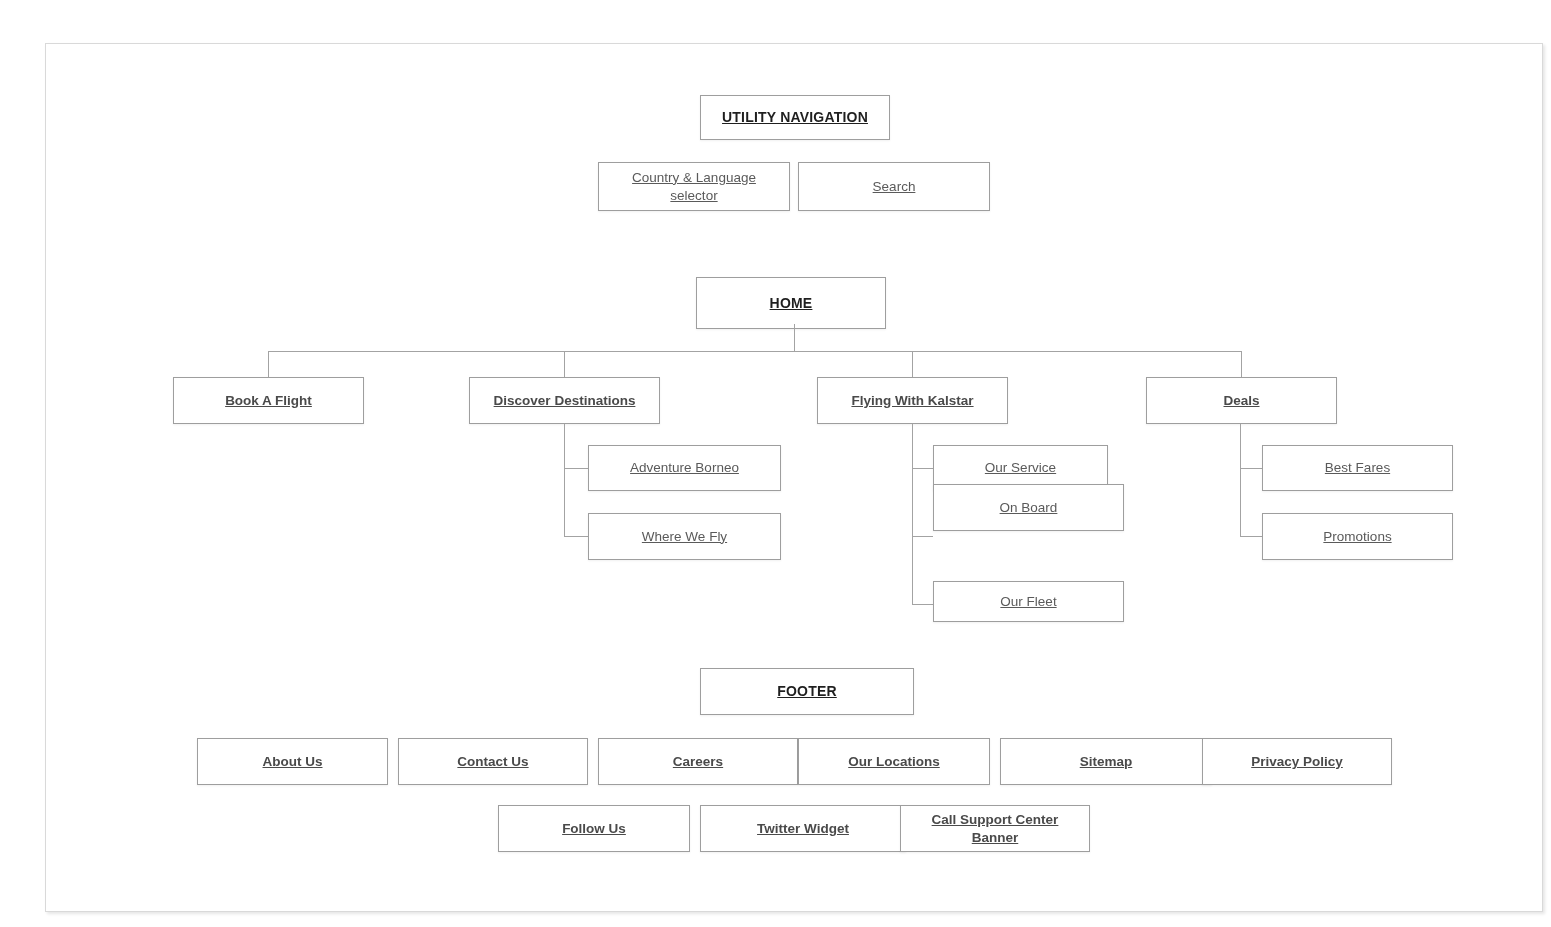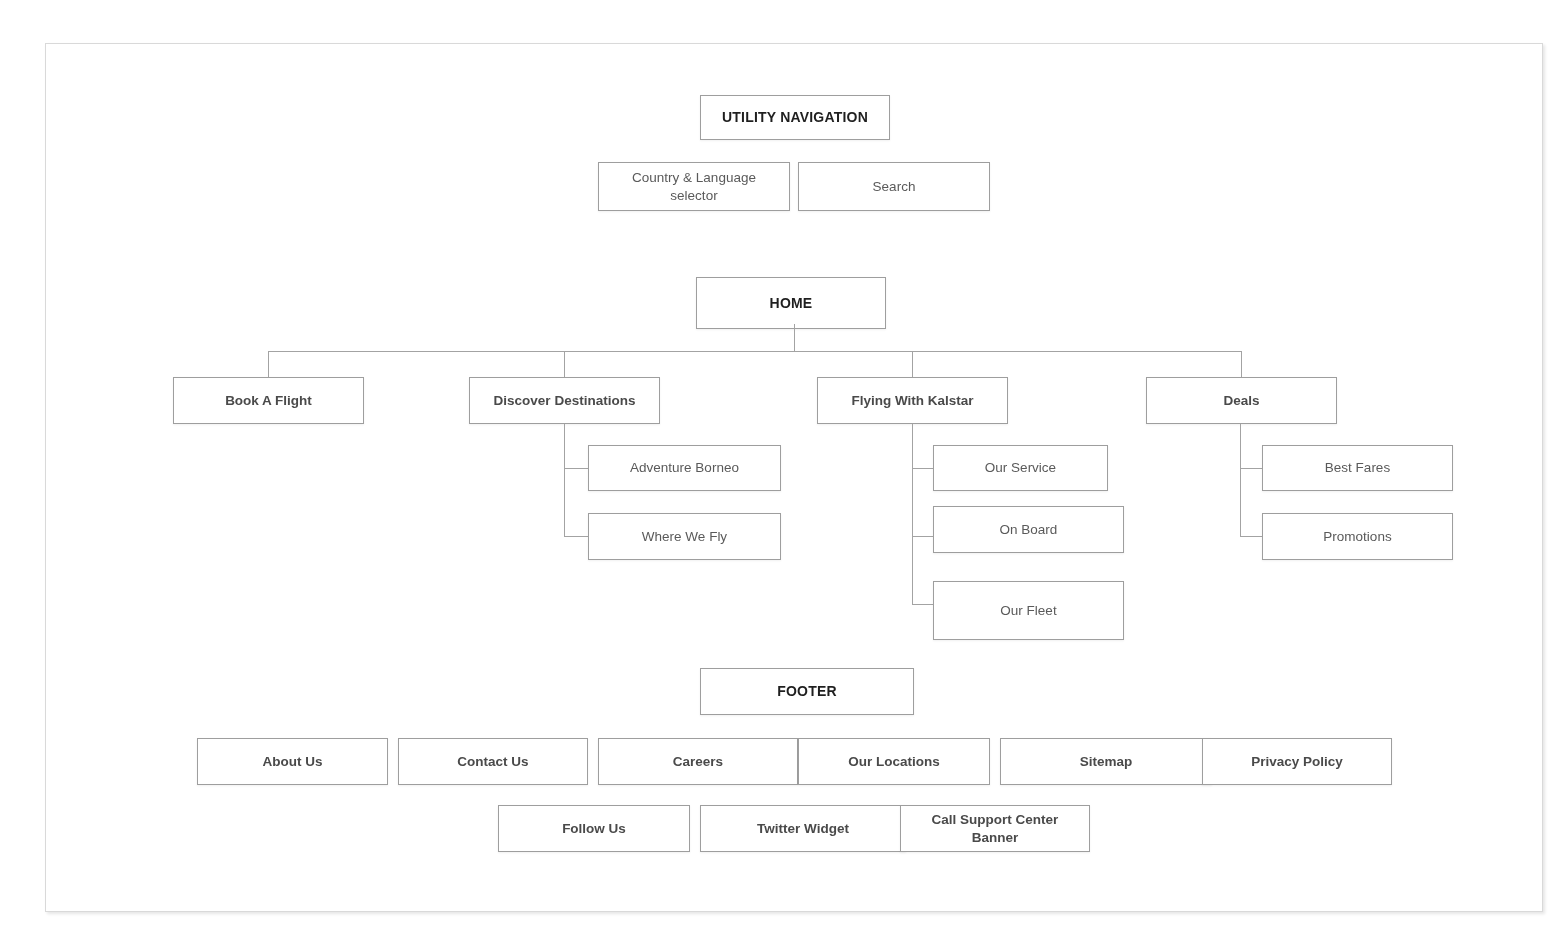--- a/index.html
+++ b/index.html
@@ -26,20 +26,21 @@
     border: 1px solid var(--box-border, #9e9e9e);
     box-shadow: 0 1px 2px rgba(0,0,0,0.06);
     display: flex;
     align-items: center;
     justify-content: center;
     text-align: center;
     font-size: 13.5px;
     line-height: 1.3;
     color: var(--text-regular, #5a5a5a);
     padding: 10px 14px;
+    text-decoration: underline;
   }
   .node.bold {
     font-weight: bold;
     color: var(--text-bold, #4a4a4a);
   }
   .node.section {
     font-weight: bold;
     font-size: 14px;
     color: var(--text-section, #1f1f1f);
     letter-spacing: 0.2px;
@@ -80,22 +81,22 @@
   <div class="line h" style="left:564px;top:468px;width:24px"></div>
   <div class="line h" style="left:564px;top:536px;width:24px"></div>
   <div class="node" style="left:588px;top:445px;width:193px;height:46px">Adventure Borneo</div>
   <div class="node" style="left:588px;top:513px;width:193px;height:47px">Where We Fly</div>
 
   <div class="line v" style="left:912px;top:424px;height:181px"></div>
   <div class="line h" style="left:912px;top:468px;width:21px"></div>
   <div class="line h" style="left:912px;top:536px;width:21px"></div>
   <div class="line h" style="left:912px;top:604px;width:21px"></div>
   <div class="node" style="left:933px;top:445px;width:175px;height:46px">Our Service</div>
-  <div class="node" style="left:933px;top:506px;width:191px;height:47px">On Board</div>
-  <div class="node" style="left:933px;top:581px;width:191px;height:59px">Our Fleet</div>
+  <div class="node" style="left:933px;top:484px;width:191px;height:47px">On Board</div>
+  <div class="node" style="left:933px;top:581px;width:191px;height:41px">Our Fleet</div>
 
   <div class="line v" style="left:1240px;top:424px;height:113px"></div>
   <div class="line h" style="left:1240px;top:468px;width:22px"></div>
   <div class="line h" style="left:1240px;top:536px;width:22px"></div>
   <div class="node" style="left:1262px;top:445px;width:191px;height:46px">Best Fares</div>
   <div class="node" style="left:1262px;top:513px;width:191px;height:47px">Promotions</div>
 
   <div class="node section" style="left:700px;top:668px;width:214px;height:47px">FOOTER</div>
 
   <div class="node bold" style="left:197px;top:738px;width:191px;height:47px">About Us</div>

